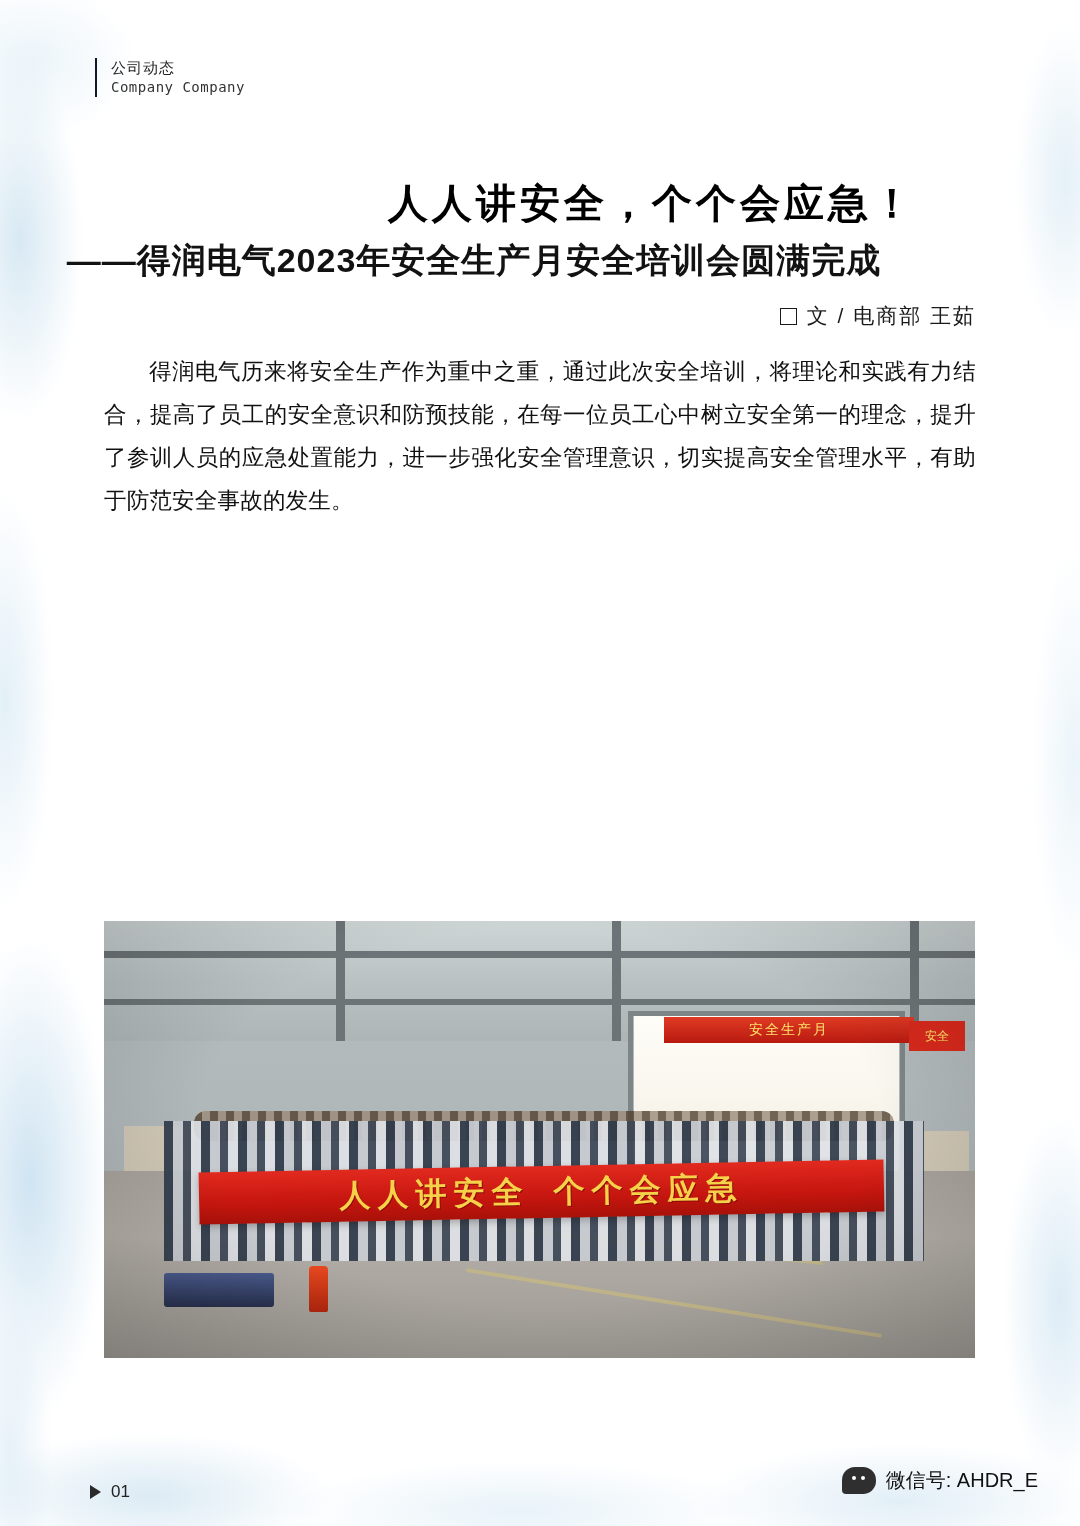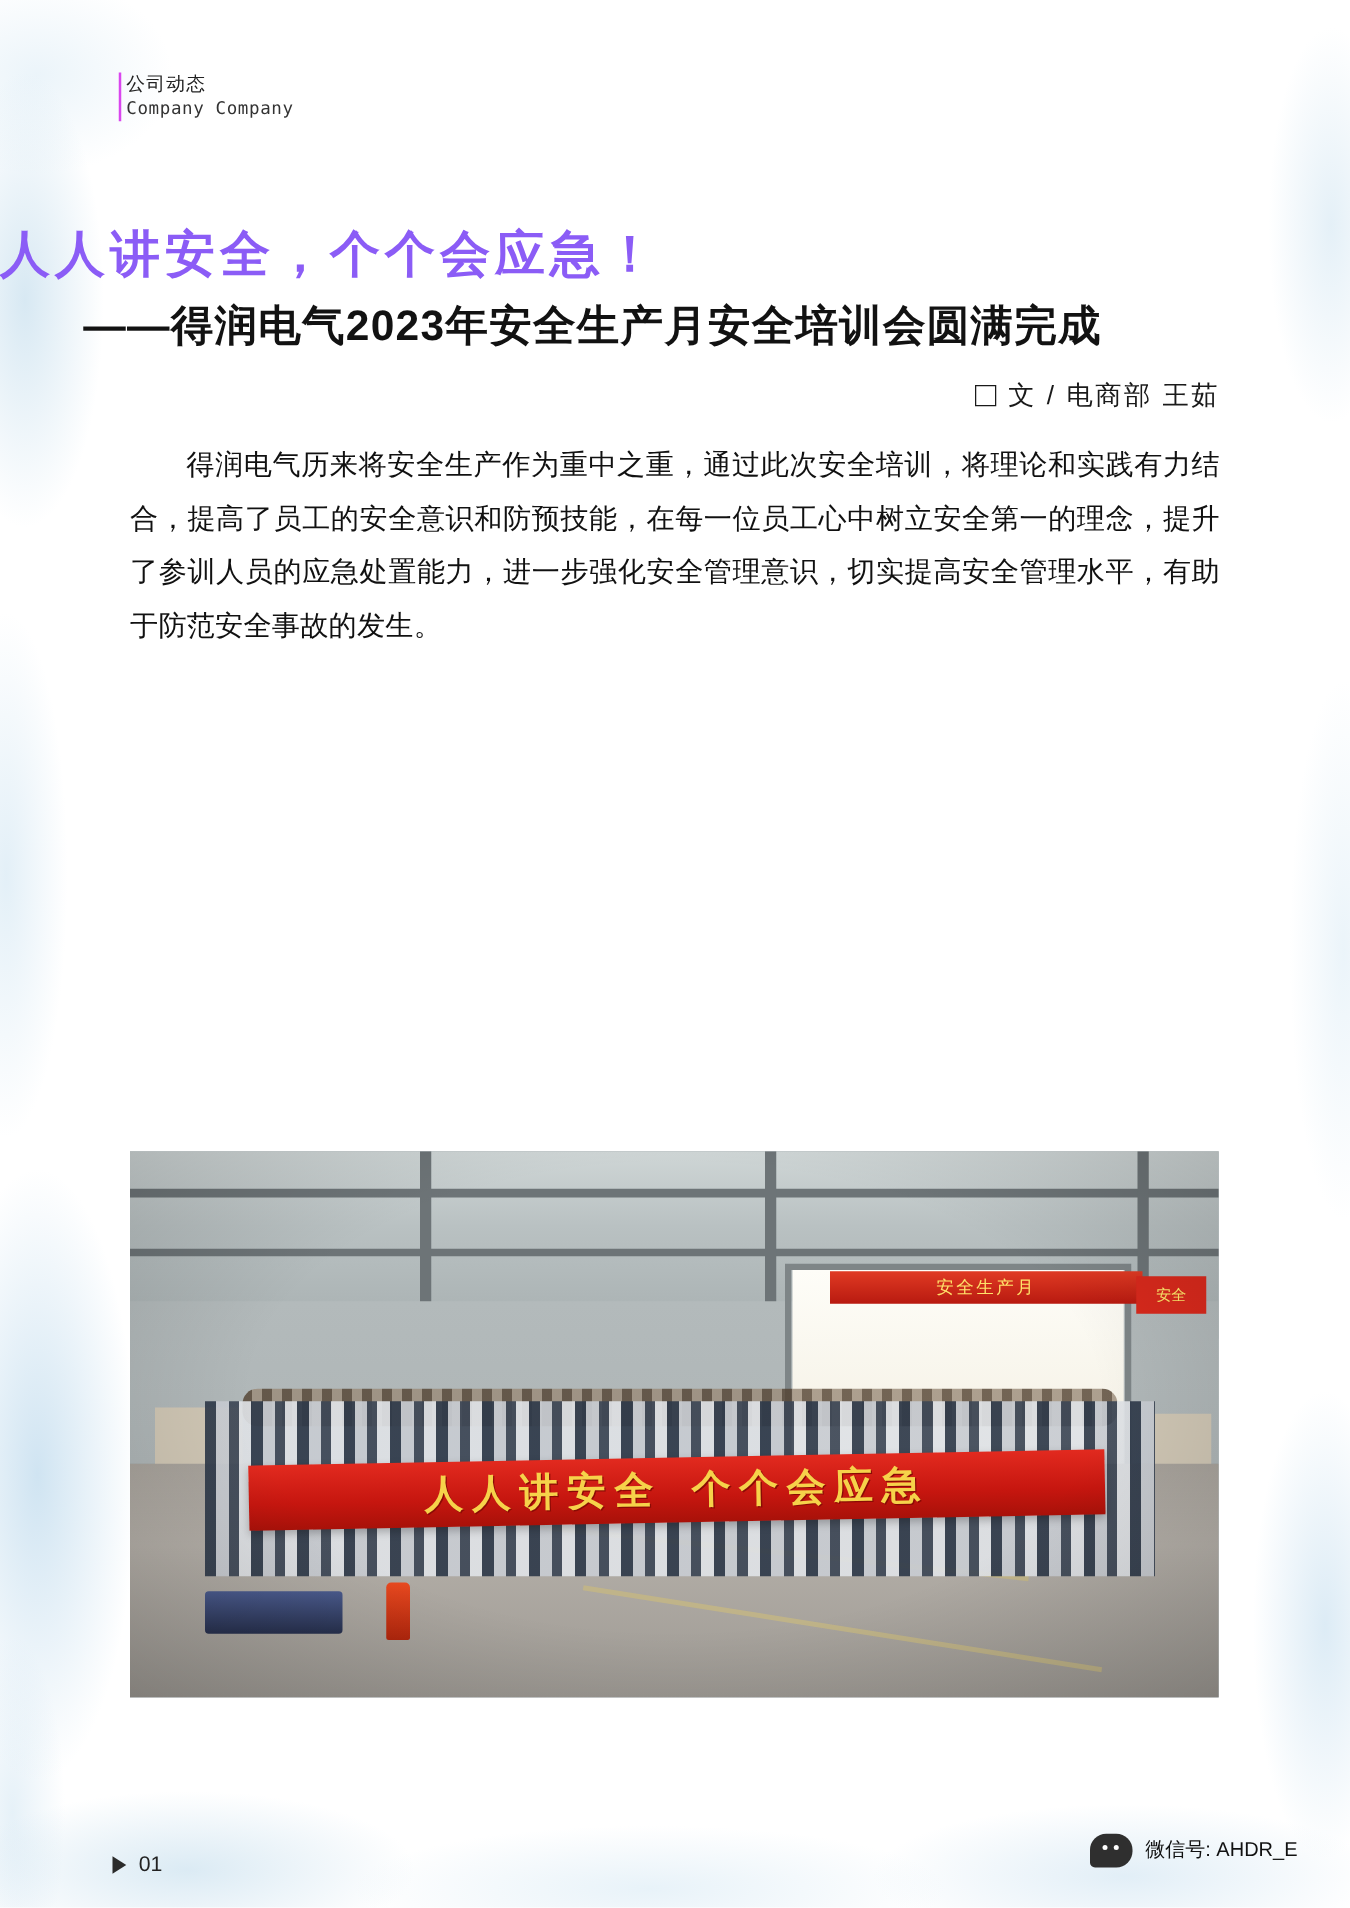--- a/index.html
+++ b/index.html
@@ -49,22 +49,22 @@
     left: 0; top: 0;
     width: 300px; height: 200px;
     background: radial-gradient(ellipse 150px 110px at 30px 60px, rgba(198,224,240,0.35), rgba(198,224,240,0) 72%);
   }
 
   
   .header {
     position: absolute;
     left: 95px;
     top: 58px;
-    padding-left: 4px;
-    border-left: 2px solid #d946ef;
+    padding-left: 14px;
+    border-left: 2px solid #0f172a;
     line-height: 1.35;
   }
   .header .cn {
     font-family: "Liberation Sans", sans-serif;
     font-size: 15px;
     color: #222;
     letter-spacing: 1px;
   }
   .header .en {
     font-family: "DejaVu Sans Mono", monospace;
@@ -72,26 +72,26 @@
     color: #333;
     letter-spacing: 0.5px;
   }
 
   
   .title-main {
     position: absolute;
     top: 176px;
     left: 0;
     width: 916px;
-    text-align: left;
+    text-align: right;
     font-family: "Liberation Sans", sans-serif;
     font-weight: bold;
     font-size: 40px;
     letter-spacing: 4px;
-    color: #8b5cf6;
+    color: #000000;
   }
   .title-sub {
     position: absolute;
     top: 238px;
     left: 0;
     width: 948px;
     text-align: center;
     font-family: "Liberation Sans", sans-serif;
     font-weight: bold;
     font-size: 34px;
@@ -265,21 +265,21 @@
     border-bottom: 7px solid transparent;
   }
   .wechat {
     position: absolute;
     right: 42px;
     bottom: 32px;
     display: flex;
     align-items: center;
     gap: 10px;
     font-family: "Liberation Sans", sans-serif;
-    font-size: 16px;
+    font-size: 20px;
     color: #111;
   }
   .wechat .bubble {
     width: 34px; height: 27px;
     background: #2f2f2f;
     border-radius: 13px 13px 13px 4px;
     position: relative;
   }
   .wechat .bubble::before,
   .wechat .bubble::after {

